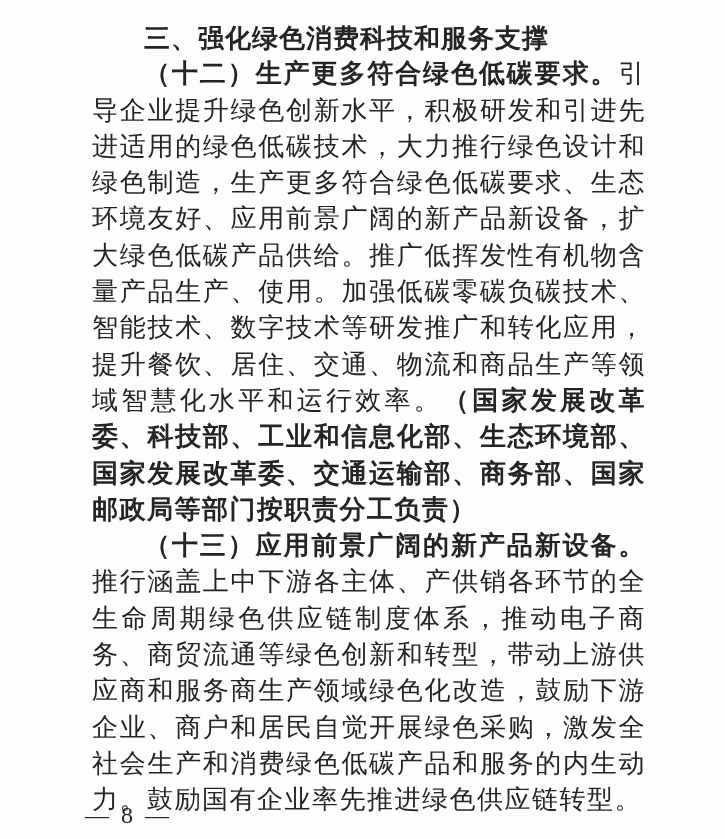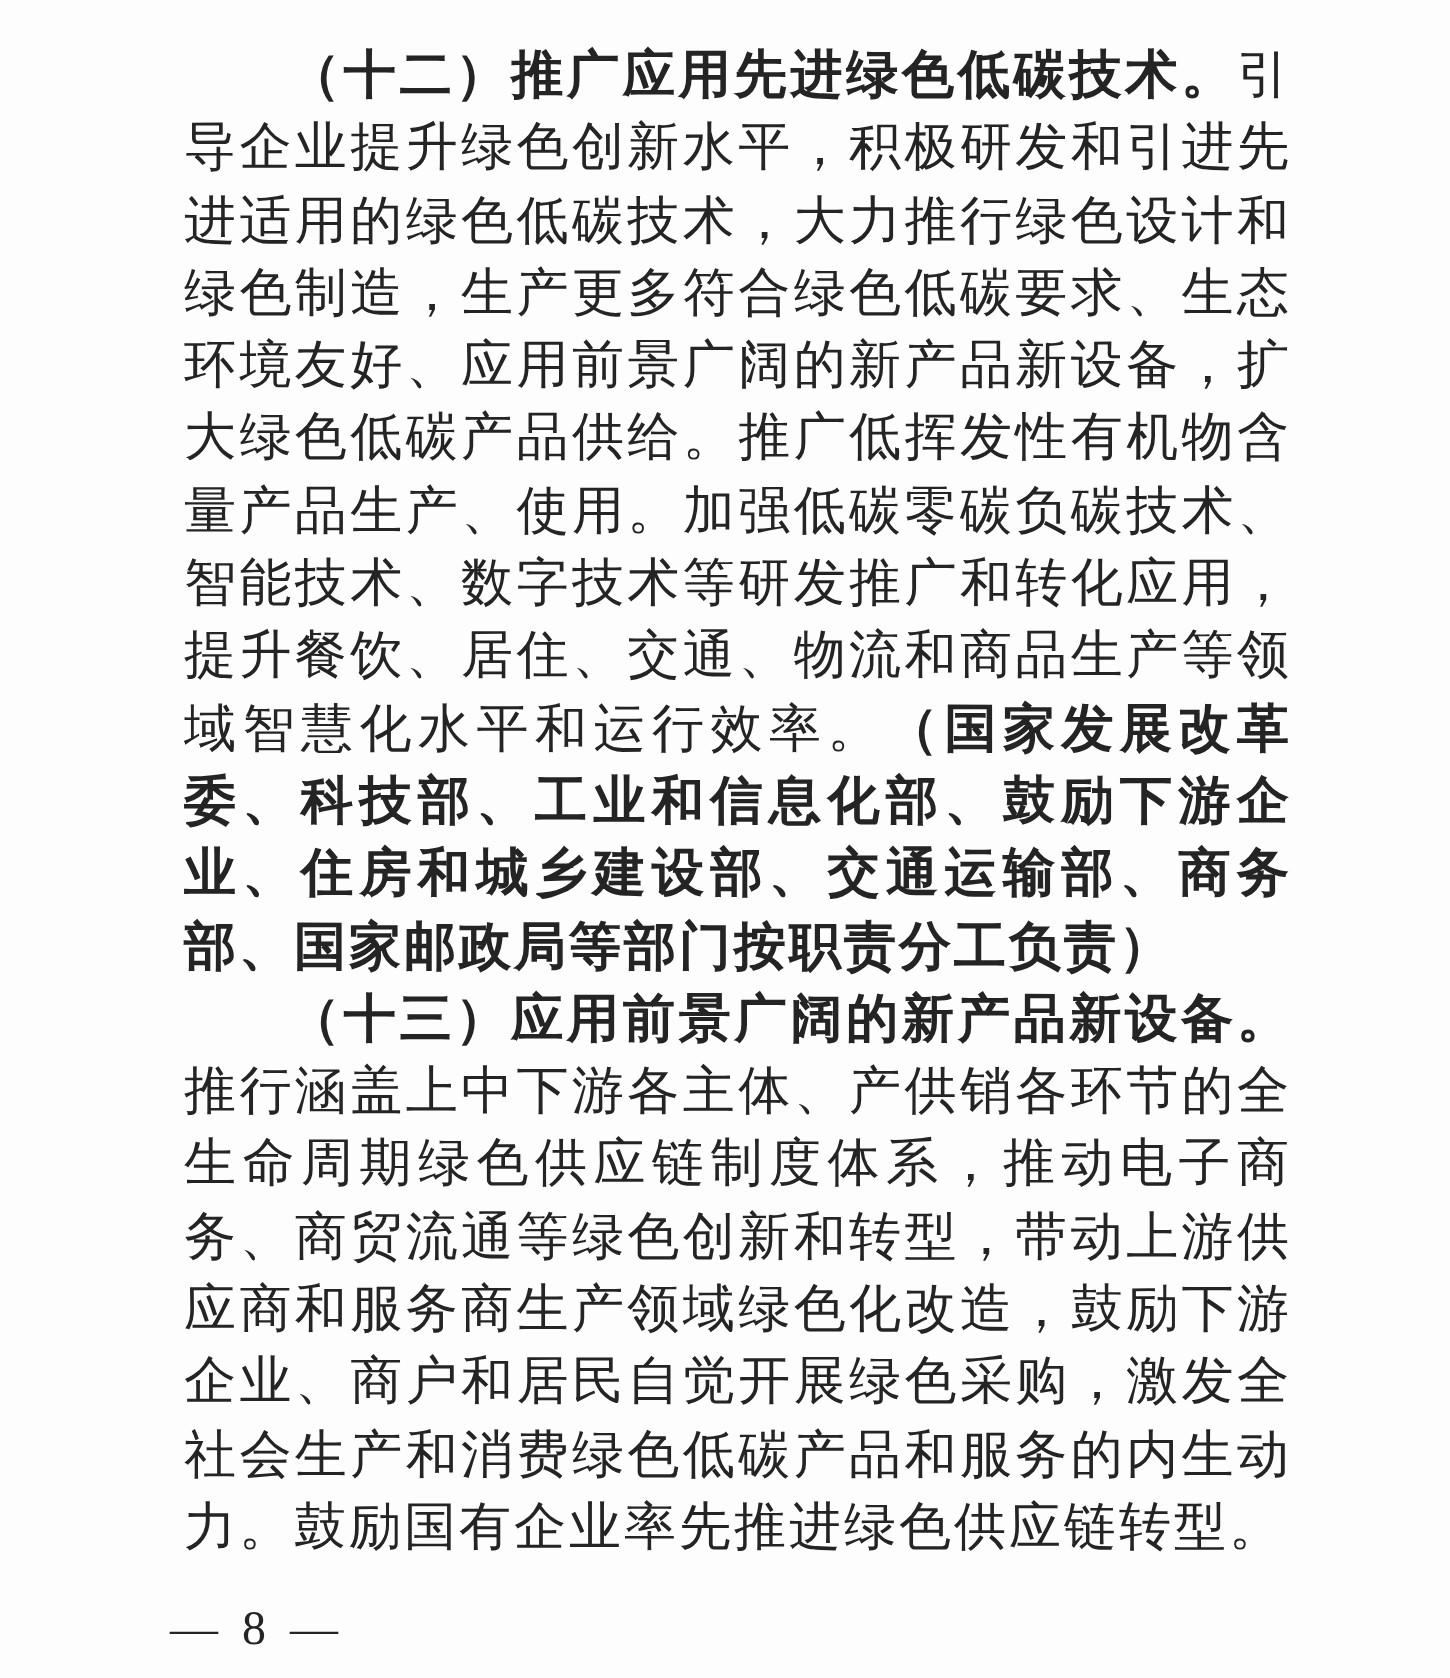--- a/index.html
+++ b/index.html
@@ -48,20 +48,21 @@
     letter-spacing: 3px;
     white-space: nowrap;
   }
 </style>
 </head>
 <body>
 
 <div class="page-body">
 
 
+  <h2 class="section-heading">三、强化绿色消费科技和服务支撑</h2>
 
-  <p class="para"><span class="lead-bold">（十二）推广应用先进绿色低碳技术。</span><span>引导企业提升绿色创新水平，积极研发和引进先进适用的绿色低碳技术，大力推行绿色设计和绿色制造，生产更多符合绿色低碳要求、生态环境友好、应用前景广阔的新产品新设备，扩大绿色低碳产品供给。推广低挥发性有机物含量产品生产、使用。加强低碳零碳负碳技术、智能技术、数字技术等研发推广和转化应用，提升餐饮、居住、交通、物流和商品生产等领域智慧化水平和运行效率。</span><span class="attribution-bold">（国家发展改革委、科技部、工业和信息化部、鼓励下游企业、住房和城乡建设部、交通运输部、商务部、国家邮政局等部门按职责分工负责）</span></p>
+  <p class="para"><span class="lead-bold">（十二）生产更多符合绿色低碳要求。</span><span>引导企业提升绿色创新水平，积极研发和引进先进适用的绿色低碳技术，大力推行绿色设计和绿色制造，生产更多符合绿色低碳要求、生态环境友好、应用前景广阔的新产品新设备，扩大绿色低碳产品供给。推广低挥发性有机物含量产品生产、使用。加强低碳零碳负碳技术、智能技术、数字技术等研发推广和转化应用，提升餐饮、居住、交通、物流和商品生产等领域智慧化水平和运行效率。</span><span class="attribution-bold">（国家发展改革委、科技部、工业和信息化部、生态环境部、国家发展改革委、交通运输部、商务部、国家邮政局等部门按职责分工负责）</span></p>
 
   <p class="para"><span class="lead-bold">（十三）应用前景广阔的新产品新设备。</span><span>推行涵盖上中下游各主体、产供销各环节的全生命周期绿色供应链制度体系，推动电子商务、商贸流通等绿色创新和转型，带动上游供应商和服务商生产领域绿色化改造，鼓励下游企业、商户和居民自觉开展绿色采购，激发全社会生产和消费绿色低碳产品和服务的内生动力。鼓励国有企业率先推进绿色供应链转型。</span></p>
 
 </div>
 
 <div class="page-footer">— 8 —</div>
 
 </body></html>

